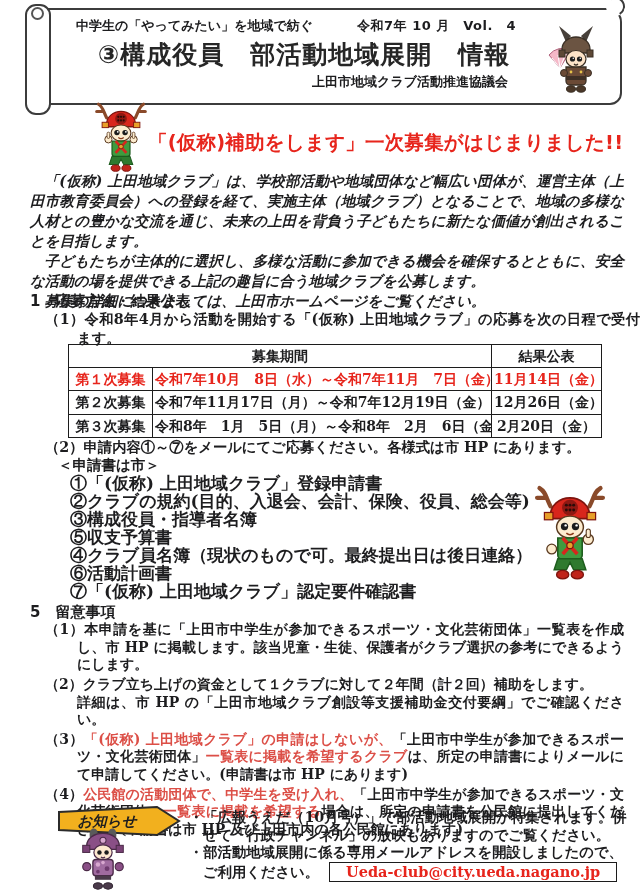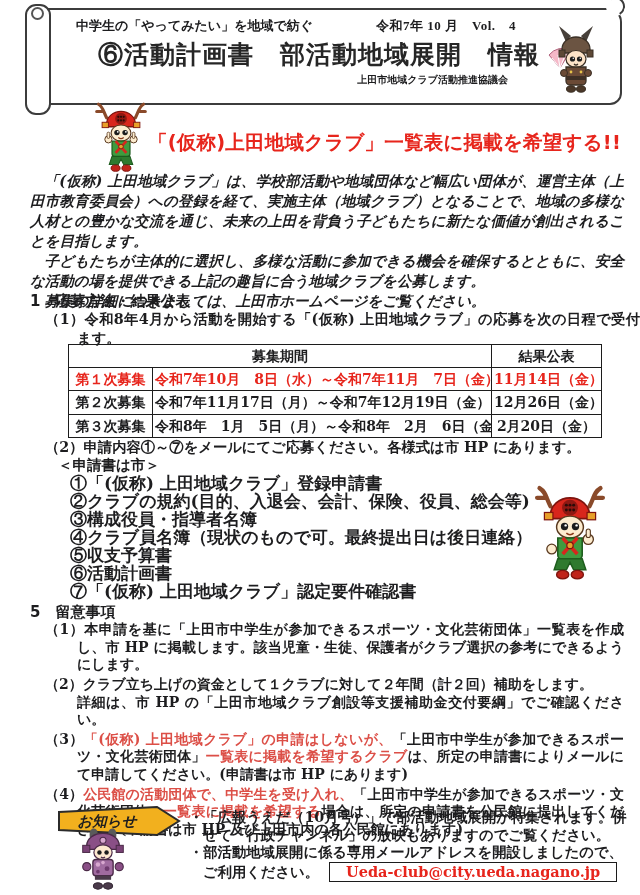--- a/index.html
+++ b/index.html
@@ -10,25 +10,25 @@
   }
   .gothic{font-family:"DejaVu Sans","Liberation Sans",sans-serif;}
   .red{color:var(--red-soft,#dc4f47);}
 
   
   .scroll{position:absolute;left:38px;top:8px;width:584px;height:97px;}
   .scroll-paper{position:absolute;inset:0;background:#fff;border:2px solid #3c3c3c;border-radius:10px 14px 12px 10px;}
   .scroll-roll{position:absolute;left:-13px;top:-4px;width:22px;height:107px;background:#fff;border:2px solid #3c3c3c;border-radius:11px;}
   .scroll-roll::before{content:"";position:absolute;top:1px;left:4px;width:9px;height:9px;border:2px solid #555;border-radius:50%;}
   .scroll-curl{position:absolute;right:-3px;top:-11px;width:15px;height:15px;border:2.5px solid #3c3c3c;border-radius:50%;border-left-color:transparent;border-bottom-color:transparent;transform:rotate(15deg);background:#fff;}
-  .scroll-inner{position:absolute;inset:0;padding:9px 14px 4px 38px;box-sizing:border-box;font-family:Liberation Serif, serif;}
+  .scroll-inner{position:absolute;inset:0;padding:9px 14px 4px 38px;box-sizing:border-box;}
   .hdr-row1{display:flex;justify-content:space-between;align-items:baseline;padding-right:92px;font-size:13px;font-weight:bold;}
   .hdr-issue{font-weight:600;letter-spacing:.5px;white-space:nowrap;}
   .hdr-title{font-size:25px;font-weight:600;letter-spacing:1px;margin:3px 0 0 22px;color:#262626;white-space:nowrap;}
-  .hdr-org{font-size:10px;font-weight:bold;text-align:right;padding-right:100px;margin-top:2px;}
+  .hdr-org{font-size:13px;font-weight:bold;text-align:right;padding-right:100px;margin-top:2px;}
   .hdr-mascot{position:absolute;right:14px;top:16px;}
 
   
   .headline{position:absolute;left:148px;top:129px;width:482px;font-size:19.5px;font-weight:800;letter-spacing:.2px;color:var(--red,#e7251c);}
   .mascot-small{position:absolute;left:94px;top:97px;}
 
   
   .intro{position:absolute;left:30px;top:171px;width:594px;font-size:14.5px;line-height:1.38;text-align:justify;font-weight:600;}
   .intro p{margin:0;text-indent:1em;font-style:italic;}
 
@@ -62,21 +62,21 @@
 
 <div class="scroll">
   <div class="scroll-paper"></div>
   <div class="scroll-roll"></div>
   <div class="scroll-curl"></div>
   <div class="scroll-inner gothic">
     <div class="hdr-row1">
       <span>中学生の「やってみたい」を地域で紡ぐ</span>
       <span class="hdr-issue">令和7年 10 月　Vol.　4</span>
     </div>
-    <div class="hdr-title">⑥活動計画書　部活動地域展開　情報</div>
+    <div class="hdr-title">③構成役員　部活動地域展開　情報</div>
     <div class="hdr-org">上田市地域クラブ活動推進協議会</div>
   </div>
 
   <svg class="hdr-mascot" width="64" height="76" viewBox="0 0 64 76">
     <path d="M22,18 L15,2 L27,12 Z" fill="#47403a"></path>
     <path d="M42,18 L49,2 L37,12 Z" fill="#47403a"></path>
     <path d="M16,44 L5,31 A18,18 0 0 1 27,26 Z" fill="#f5b8c8" stroke="#b2637e" stroke-width="1"></path>
     <path d="M16,44 L8,34 M16,44 L14,31 M16,44 L22,29" stroke="#ffffff" stroke-width="1" fill="none"></path>
     <path d="M18,25 a14,12 0 0 1 28,0 l0,4 -28,0 z" fill="#6b5442" stroke="#3a2f25" stroke-width="1.3"></path>
     <rect x="15" y="26" width="6" height="7" fill="#5d4836" stroke="#3a2f25" stroke-width="1"></rect>
@@ -122,21 +122,21 @@
   <circle cx="30" cy="52" r="2.6" fill="#e8a02a" stroke="#7e140e" stroke-width="1"></circle>
   <circle cx="16" cy="44" r="4" fill="#fdeccf" stroke="#5a3a20" stroke-width="1.1"></circle>
   <rect x="14.5" y="36" width="3" height="7" rx="1.5" fill="#fdeccf" stroke="#5a3a20" stroke-width=".9"></rect>
   <circle cx="44" cy="44" r="4" fill="#fdeccf" stroke="#5a3a20" stroke-width="1.1"></circle>
   <rect x="42.5" y="36" width="3" height="7" rx="1.5" fill="#fdeccf" stroke="#5a3a20" stroke-width=".9"></rect>
   <path d="M20,63 l-3,9 h10 l3,-6 3,6 h10 l-3,-9 z" fill="#2f7a2f" stroke="#1d5c1d" stroke-width="1.2"></path>
   <ellipse cx="24" cy="76" rx="5" ry="3.5" fill="#c0231a" stroke="#7e140e" stroke-width="1.1"></ellipse>
   <ellipse cx="36" cy="76" rx="5" ry="3.5" fill="#c0231a" stroke="#7e140e" stroke-width="1.1"></ellipse>
 </svg>
 
-<div class="headline gothic">「(仮称)上田地域クラブ」一覧表に掲載を希望する!!</div>
+<div class="headline gothic">「(仮称)補助をします」一次募集がはじまりました!!</div>
 
 <div class="intro">
   <p>「(仮称) 上田地域クラブ」は、学校部活動や地域団体など幅広い団体が、運営主体（上田市教育委員会）への登録を経て、実施主体（地域クラブ）となることで、地域の多様な人材との豊かな交流を通じ、未来の上田を背負う子どもたちに新たな価値が創出されることを目指します。</p>
   <p>子どもたちが主体的に選択し、多様な活動に参加できる機会を確保するとともに、安全な活動の場を提供できる上記の趣旨に合う地域クラブを公募します。</p>
   <p>募集の詳細につきましては、上田市ホームページをご覧ください。</p>
 </div>
 
 <div class="sec1-head gothic">1　応募方法・結果公表</div>
 
 <div class="s1-item1 hang"><span>（1）</span><span>令和8年4月から活動を開始する「(仮称) 上田地域クラブ」の応募を次の日程で受付けます。</span></div>
@@ -171,22 +171,22 @@
   </table>
 
 <div class="s1-item2 hang"><span>（2）</span><span>申請内容①～⑦をメールにてご応募ください。各様式は市 HP にあります。</span></div>
 
 <div class="app-head">＜申請書は市＞</div>
 
 <div class="app-list">
   <div>①「(仮称) 上田地域クラブ」登録申請書</div>
   <div>②クラブの規約(目的、入退会、会計、保険、役員、総会等)</div>
   <div>③構成役員・指導者名簿</div>
+  <div>⑤収支予算書</div>
   <div>④クラブ員名簿（現状のもので可。最終提出日は後日連絡）</div>
-  <div>⑤収支予算書</div>
   <div>⑥活動計画書</div>
   <div>⑦「(仮称) 上田地域クラブ」認定要件確認書</div>
 </div>
 
 <svg class="mascot-large" width="92" height="128" viewBox="0 0 60 105">
   <path d="M14,20 C10,12 10,8 5,5 M11,13 L3,13" stroke="#8a4a2a" stroke-width="3.5" fill="none" stroke-linecap="round"></path>
   <path d="M46,20 C50,12 50,8 55,5 M49,13 L57,13" stroke="#8a4a2a" stroke-width="3.5" fill="none" stroke-linecap="round"></path>
   <path d="M14,27 a16,14 0 0 1 32,0 v3 h-32 z" fill="#d8261c" stroke="#7e140e" stroke-width="1.4"></path>
   <circle cx="30" cy="21" r="6.5" fill="#8e1812"></circle>
   <circle cx="27" cy="19" r="1.2" fill="#2b0b08"></circle>

